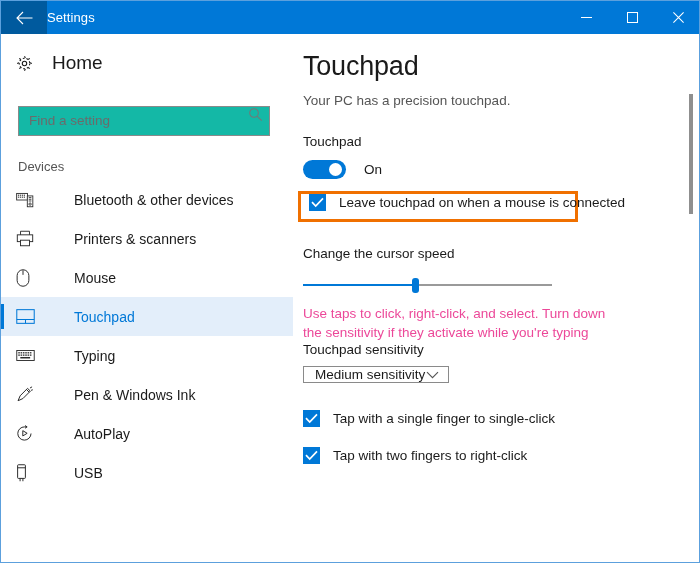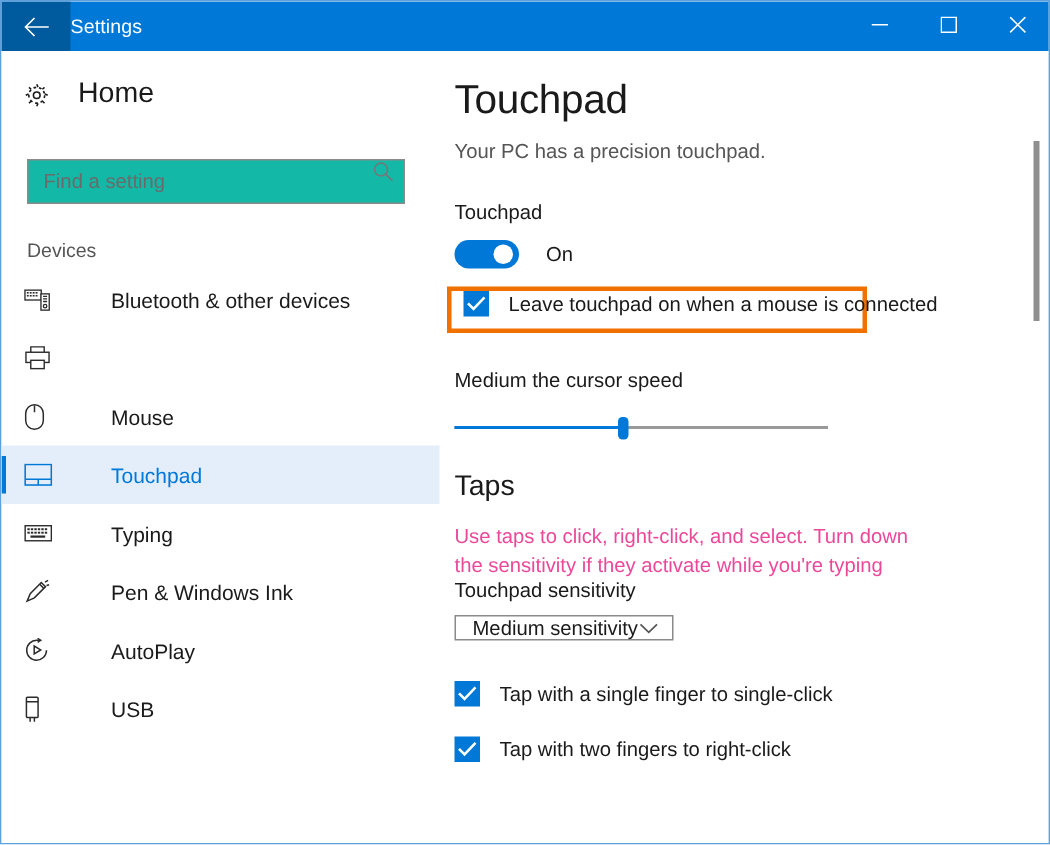--- a/index.html
+++ b/index.html
@@ -381,20 +381,21 @@
       <div class="nav-item">
         <span class="nav-icon">
           <svg width="18" height="17" viewBox="0 0 20 19">
             <g fill="none" stroke="#2b2b2b" stroke-width="1.05">
               <path d="M5 5.4 L5 1.4 L15 1.4 L15 5.4"></path>
               <rect x="1.4" y="5.4" width="17.2" height="7.6"></rect>
               <rect x="5" y="11.4" width="10" height="6.2" fill="#ffffff"></rect>
             </g>
           </svg>
         </span>
+        <span class="nav-label">Printers &amp; scanners</span>
       </div>
 
       <div class="nav-item">
         <span class="nav-icon">
           <svg width="14" height="18" viewBox="0 0 14 19">
             <g fill="none" stroke="#2b2b2b" stroke-width="1.05">
               <rect x="0.8" y="0.8" width="12.4" height="17.4" rx="6.2"></rect>
               <path d="M7 1.4 L7 6.2"></path>
             </g>
           </svg>
@@ -495,29 +496,28 @@
 
       <div id="highlight-box" style="border-color: rgb(240, 112, 0);">
         <span class="chk">
           <svg width="13" height="11" viewBox="0 0 13 11">
             <path d="M1 5.2 L4.7 9 L12 1.3" fill="none" stroke="#ffffff" stroke-width="1.7"></path>
           </svg>
         </span>
         <span class="chk-label">Leave touchpad on when a mouse is connected</span>
       </div>
 
-      <div id="cursor-speed-label" class="group-label">Medium the cursor speed</div>
+      <div id="cursor-speed-label" class="group-label">Change the cursor speed</div>
 
       <div id="slider">
         <div class="track"></div>
         <div class="fill" id="slider-fill" style="width: 112.05px;"></div>
         <div class="thumb" id="slider-thumb" style="left: 112.05px;"></div>
       </div>
 
-      <h2 id="taps-heading">Taps</h2>
       <div id="taps-desc">Use taps to click, right-click, and select. Turn down the sensitivity if they activate while you're typing</div>
 
       <div id="sensitivity-label" class="group-label">Touchpad sensitivity</div>
 
       <div id="dropdown">
         <span id="dropdown-value">Medium sensitivity</span>
         <span class="chev">
           <svg width="13" height="8" viewBox="0 0 13 8">
             <path d="M1 1.2 L6.5 6.6 L12 1.2" fill="none" stroke="#555555" stroke-width="1.15"></path>
           </svg>

